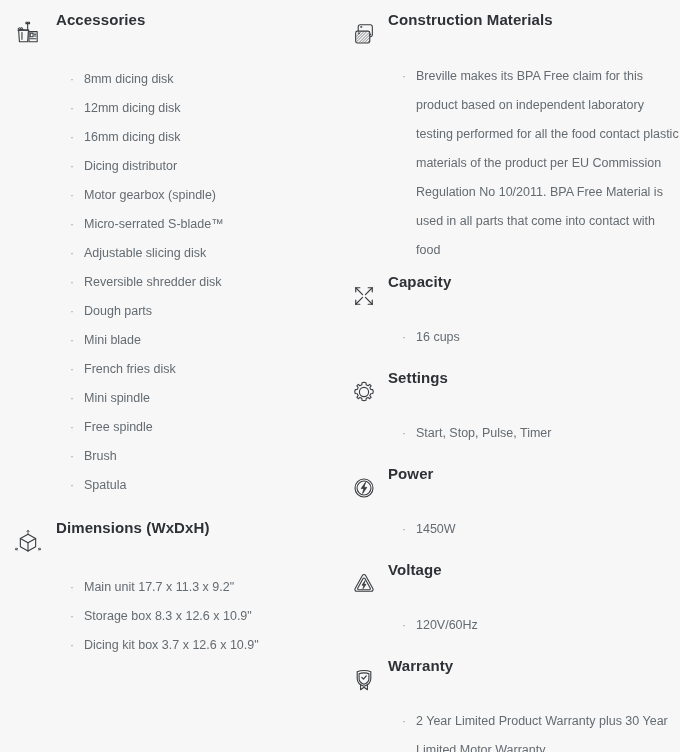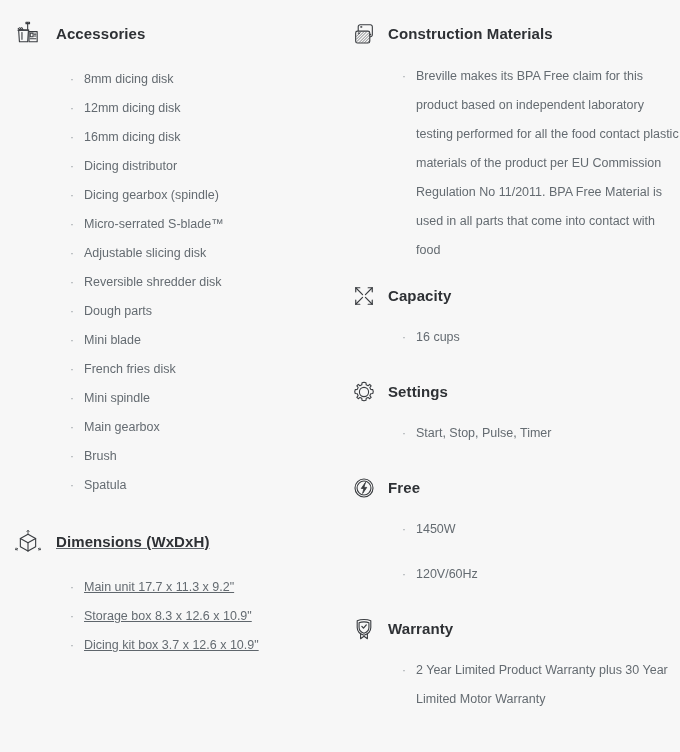--- a/index.html
+++ b/index.html
@@ -31,21 +31,20 @@
   .section {
     position: relative;
     padding-left: 56px;
     box-sizing: border-box;
   }
 
   .section-head {
     position: relative;
     height: 48px;
     display: flex;
-    align-items: center;
   }
   .section-icon {
     position: absolute;
     left: -48px;
     top: 50%;
     transform: translateY(-50%);
     width: 40px;
     height: 40px;
     display: flex;
     align-items: center;
@@ -84,21 +83,21 @@
     line-height: 29px;
     color: #9aa0a5;
     font-size: 12px;
   }
   .bullet-item .txt {
     display: block;
   }
 
   
   .sec-accessories .bullet-list { margin-top: 7px; }
-  .sec-dimensions { margin-top: 18px; text-decoration: underline; }
+  .sec-dimensions { margin-top: 18px; }
   .sec-dimensions .bullet-list { margin-top: 7px; }
 
   .sec-construction .bullet-list { margin-top: 4px; }
   .sec-capacity   { margin-top: 7px; }
   .sec-capacity .bullet-list { margin-top: 3px; }
   .sec-settings   { margin-top: 16px; }
   .sec-settings .bullet-list { margin-top: 3px; }
   .sec-power      { margin-top: 16px; }
   .sec-power .bullet-list { margin-top: 3px; }
   .sec-voltage    { margin-top: 16px; }
@@ -154,21 +153,21 @@
         <li class="bullet-item">
             <span class="dot">·</span>
             <span class="txt">16mm dicing disk</span>
           </li>
         <li class="bullet-item">
             <span class="dot">·</span>
             <span class="txt">Dicing distributor</span>
           </li>
         <li class="bullet-item">
             <span class="dot">·</span>
-            <span class="txt">Dicing gearbox (spindle)</span>
+            <span class="txt">Motor gearbox (spindle)</span>
           </li>
         <li class="bullet-item">
             <span class="dot">·</span>
             <span class="txt">Micro-serrated S-blade™</span>
           </li>
         <li class="bullet-item">
             <span class="dot">·</span>
             <span class="txt">Adjustable slicing disk</span>
           </li>
         <li class="bullet-item">
@@ -186,21 +185,21 @@
         <li class="bullet-item">
             <span class="dot">·</span>
             <span class="txt">French fries disk</span>
           </li>
         <li class="bullet-item">
             <span class="dot">·</span>
             <span class="txt">Mini spindle</span>
           </li>
         <li class="bullet-item">
             <span class="dot">·</span>
-            <span class="txt">Main gearbox</span>
+            <span class="txt">Free spindle</span>
           </li>
         <li class="bullet-item">
             <span class="dot">·</span>
             <span class="txt">Brush</span>
           </li>
         <li class="bullet-item">
             <span class="dot">·</span>
             <span class="txt">Spatula</span>
           </li>
       </ul>
@@ -261,21 +260,21 @@
             <circle cx="16.6" cy="11.7" r="0.75" stroke-width="0.9"></circle>
             <circle cx="27.1" cy="20.7" r="0.75" stroke-width="0.9"></circle>
             <circle cx="13.8" cy="19.1" r="0.75" stroke-width="0.9"></circle>
           </svg>
         </span>
         <span class="section-title">Construction Materials</span>
       </div>
       <ul class="bullet-list wide">
         <li class="bullet-item">
             <span class="dot">·</span>
-            <span class="txt">Breville makes its BPA Free claim for this product based on independent laboratory testing performed for all the food contact plastic materials of the product per EU Commission Regulation No 11/2011. BPA Free Material is used in all parts that come into contact with food</span>
+            <span class="txt">Breville makes its BPA Free claim for this product based on independent laboratory testing performed for all the food contact plastic materials of the product per EU Commission Regulation No 10/2011. BPA Free Material is used in all parts that come into contact with food</span>
           </li>
       </ul>
     </div>
 
     <div class="section sec-capacity">
       <div class="section-head">
         <span class="section-icon">
           <svg viewBox="0 0 40 40" fill="none" stroke="#3a3d41" stroke-width="1.4" stroke-linecap="round" stroke-linejoin="round">
             <path d="M18.3 18.3 L10.3 10.3"></path>
             <path d="M10.3 15.1 L10.3 10.3 L15.1 10.3"></path>
@@ -317,31 +316,41 @@
 
     <div class="section sec-power">
       <div class="section-head">
         <span class="section-icon">
           <svg viewBox="0 0 40 40" fill="none" stroke="#3a3d41" stroke-width="1.3" stroke-linecap="round" stroke-linejoin="round">
             <circle cx="20" cy="20" r="10.6"></circle>
             <circle cx="20" cy="20" r="8.2"></circle>
             <path d="M21.6 13.6 L16.8 20.6 h3.1 l-1.5 5.8 4.8 -7.1 h-3.1 z" fill="#3a3d41" stroke-width="1"></path>
           </svg>
         </span>
-        <span class="section-title">Free</span>
+        <span class="section-title">Power</span>
       </div>
       <ul class="bullet-list">
         <li class="bullet-item">
             <span class="dot">·</span>
             <span class="txt">1450W</span>
           </li>
       </ul>
     </div>
 
     <div class="section sec-voltage">
+      <div class="section-head">
+        <span class="section-icon">
+          <svg viewBox="0 0 40 40" fill="none" stroke="#3a3d41" stroke-width="1.3" stroke-linecap="round" stroke-linejoin="round">
+            <path d="M18.1 9.9 a2.2 2.2 0 0 1 3.8 0 l8.5 15.4 a2.2 2.2 0 0 1 -1.9 3.3 h-17 a2.2 2.2 0 0 1 -1.9 -3.3 z"></path>
+            <path d="M18.9 13.5 a1.3 1.3 0 0 1 2.2 0 l6.3 11.4 a1.3 1.3 0 0 1 -1.1 1.9 h-12.6 a1.3 1.3 0 0 1 -1.1 -1.9 z"></path>
+            <path d="M21.2 16.3 L17.6 21.4 h2.3 l-1.1 4.2 3.6 -5.2 h-2.3 z" fill="#3a3d41" stroke-width="0.9"></path>
+          </svg>
+        </span>
+        <span class="section-title">Voltage</span>
+      </div>
       <ul class="bullet-list">
         <li class="bullet-item">
             <span class="dot">·</span>
             <span class="txt">120V/60Hz</span>
           </li>
       </ul>
     </div>
 
     <div class="section sec-warranty">
       <div class="section-head">

